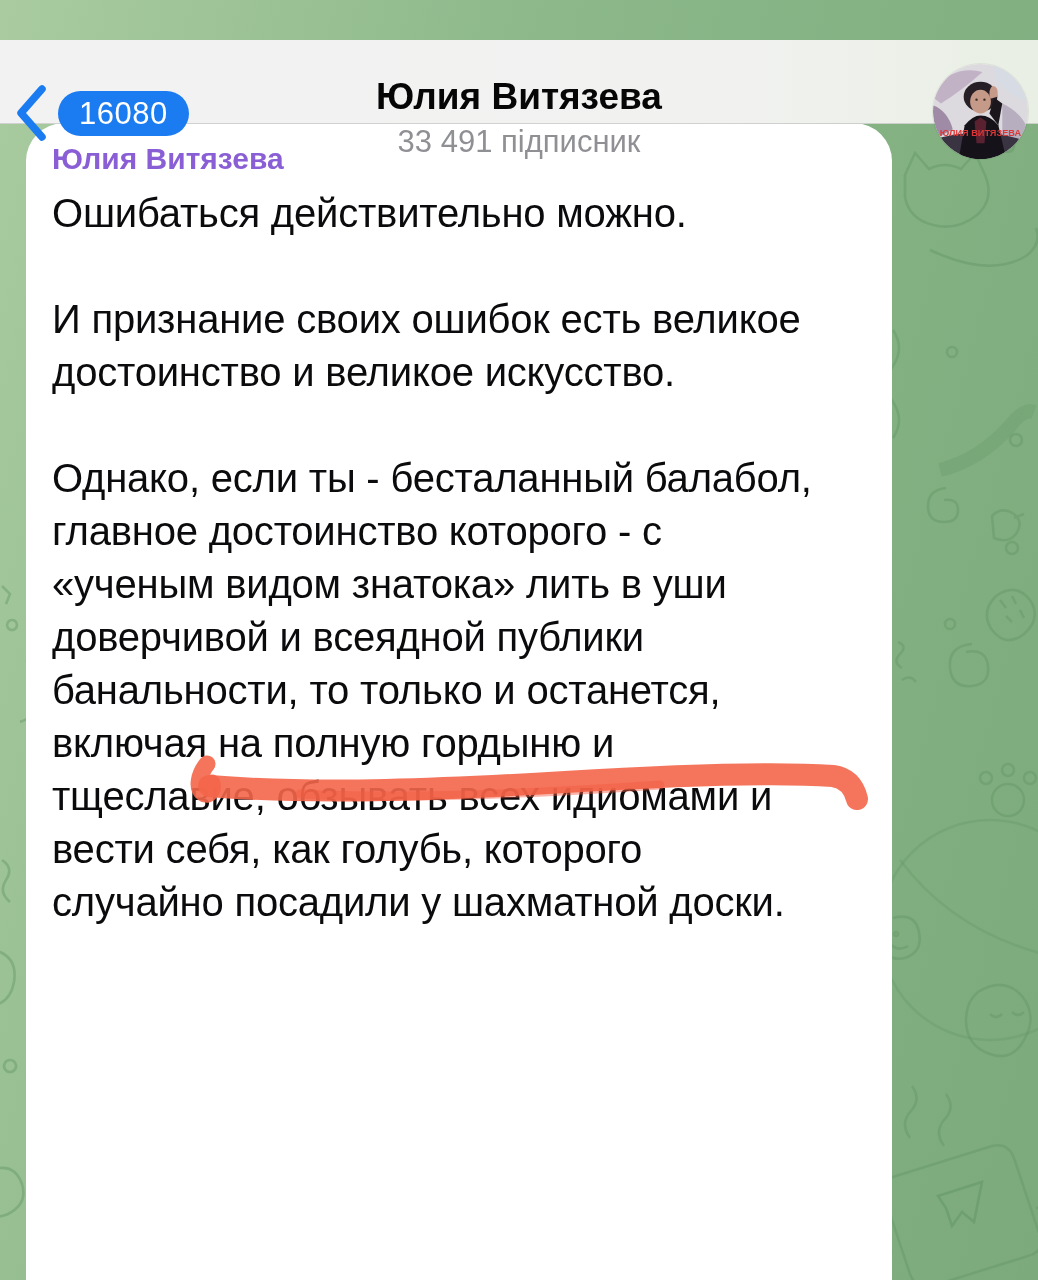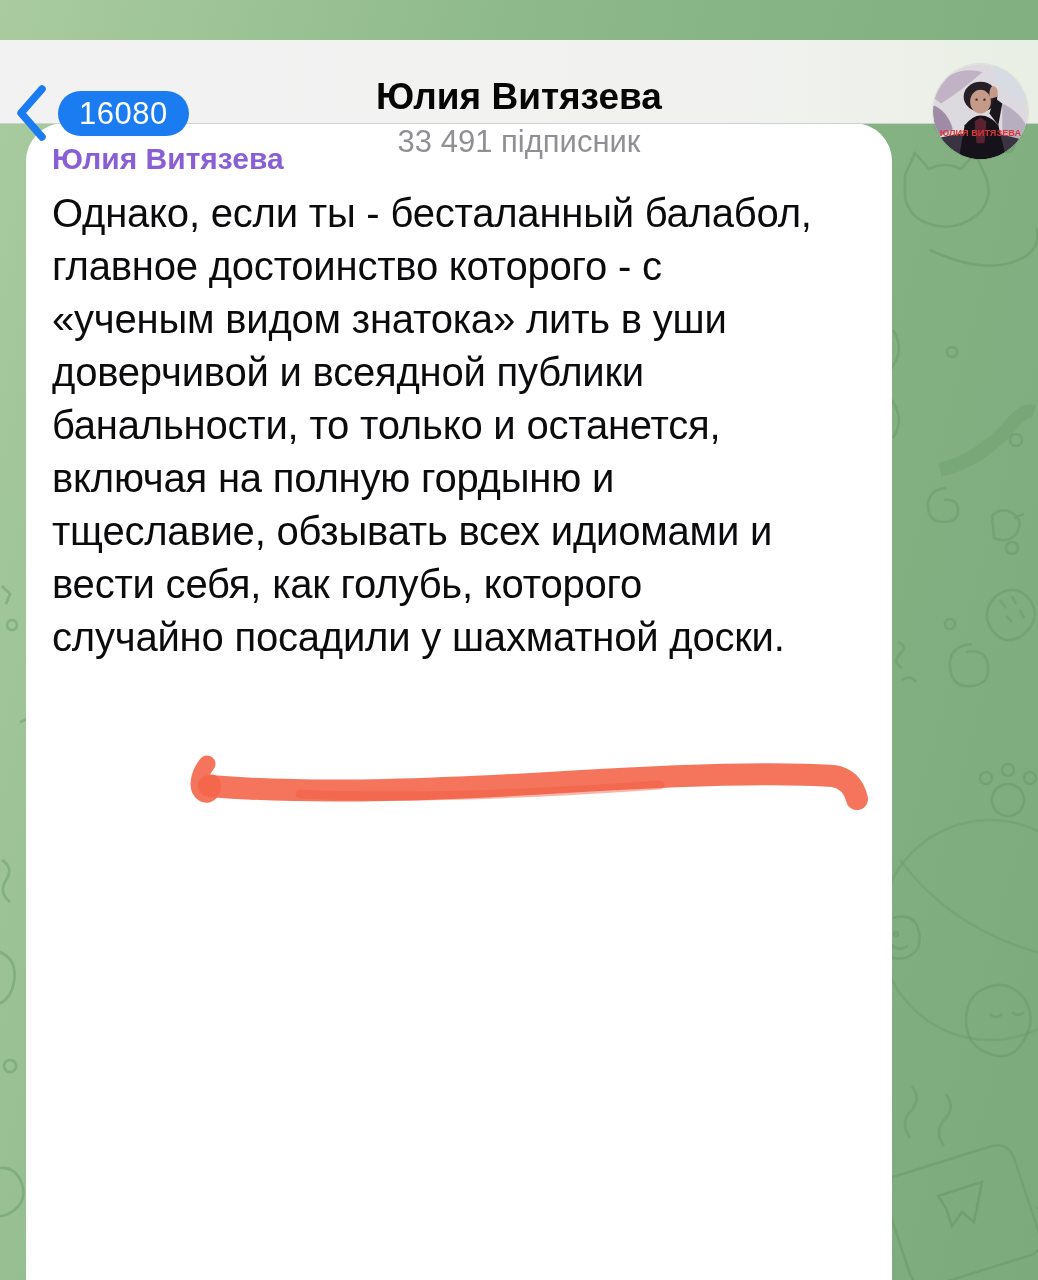--- a/index.html
+++ b/index.html
@@ -134,20 +134,23 @@
           <path d="M42 58 L48 54 L54 58 L52 80 L44 80 Z" fill="#5a2230"></path>
           <text x="48" y="73" font-size="9.3" font-weight="bold" fill="#dd3636" text-anchor="middle" font-family="Liberation Sans, sans-serif">ЮЛИЯ ВИТЯЗЕВА</text>
         </g>
       </svg>
     </div>
   </div>
 
   <div class="bubble">
     <div class="sender">Юлия Витязева</div>
     <div class="msg-text">
+      <p>Ошибаться действительно можно.</p>
+      <p>И признание своих ошибок есть великое
+достоинство и великое искусство.</p>
       <p>Однако, если ты - бесталанный балабол,
 главное достоинство которого - с
 «ученым видом знатока» лить в уши
 доверчивой и всеядной публики
 банальности, то только и останется,
 включая на полную гордыню и
 тщеславие, обзывать всех идиомами и
 вести себя, как голубь, которого
 случайно посадили у шахматной доски.</p>
     </div>

